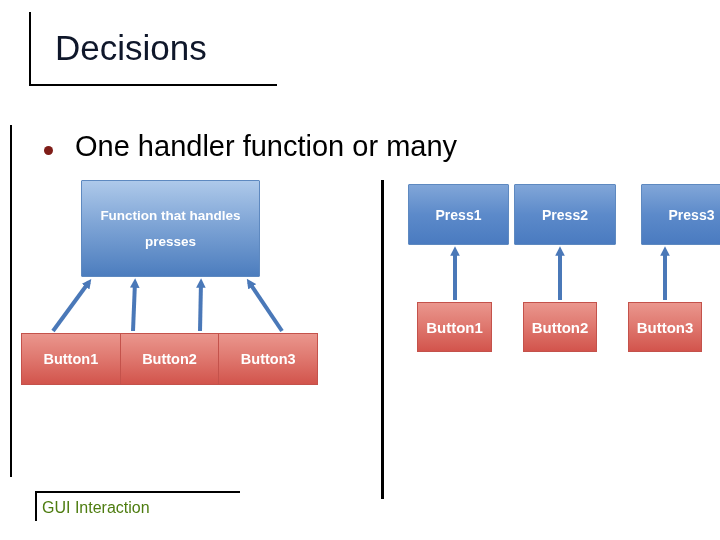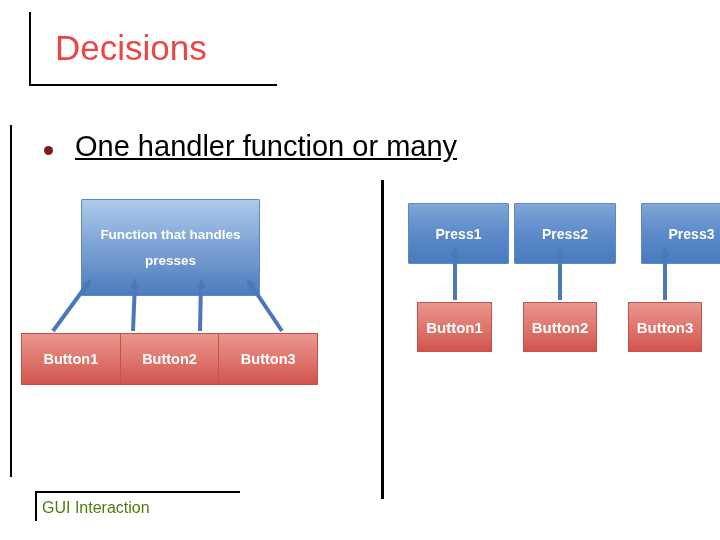--- a/index.html
+++ b/index.html
@@ -17,46 +17,45 @@
   .title-vline   { left: 29px;  top: 12px;  width: 2px;  height: 74px; }
   .title-hline   { left: 29px;  top: 84px;  width: 248px; height: 2px; }
   .content-vline { left: 10px;  top: 125px; width: 2px;  height: 352px; }
   .divider-line  { left: 381px; top: 180px; width: 3px;  height: 319px; }
   .footer-hline  { left: 35px;  top: 491px; width: 205px; height: 2px; }
   .footer-vline  { left: 35px;  top: 491px; width: 2px;  height: 30px; }
 
   
   .title {
     position: absolute; left: 55px; top: 29px;
-    margin: 0; font-size: 35px; font-weight: 400; color: #ef4444;
+    margin: 0; font-size: 35px; font-weight: 400; color: #0f172a;
     line-height: 1.1; letter-spacing: 0;
   }
 
   
   .bullet-dot {
     position: absolute; left: 44px; top: 146px;
     width: 9px; height: 9px; border-radius: 50%;
     background: #7f1d18;
   }
   .bullet-text {
     position: absolute; left: 75px; top: 130px;
-    font-size: 29px; color: #000; line-height: 1.15; text-decoration: underline;
+    font-size: 29px; color: #000; line-height: 1.15;
   }
 
   
   .bluebox {
     position: absolute;
     background: linear-gradient(180deg, #aec9ea 0%, #7fa5d6 45%, #4c7dbe 100%);
     border: 1.5px solid #5e89c0;
     border-radius: 1px;
     color: #fff; font-weight: 700;
     display: flex; align-items: center; justify-content: center;
     text-align: center;
     box-sizing: border-box;
-    margin-top: 19px;
   }
   .redbox {
     background: linear-gradient(180deg, #ea968d 0%, #e07a71 45%, #d2544c 100%);
     border: 1.5px solid #c4524b;
     color: #fff; font-weight: 700;
     display: flex; align-items: center; justify-content: center;
     text-align: center;
     box-sizing: border-box;
   }
 

